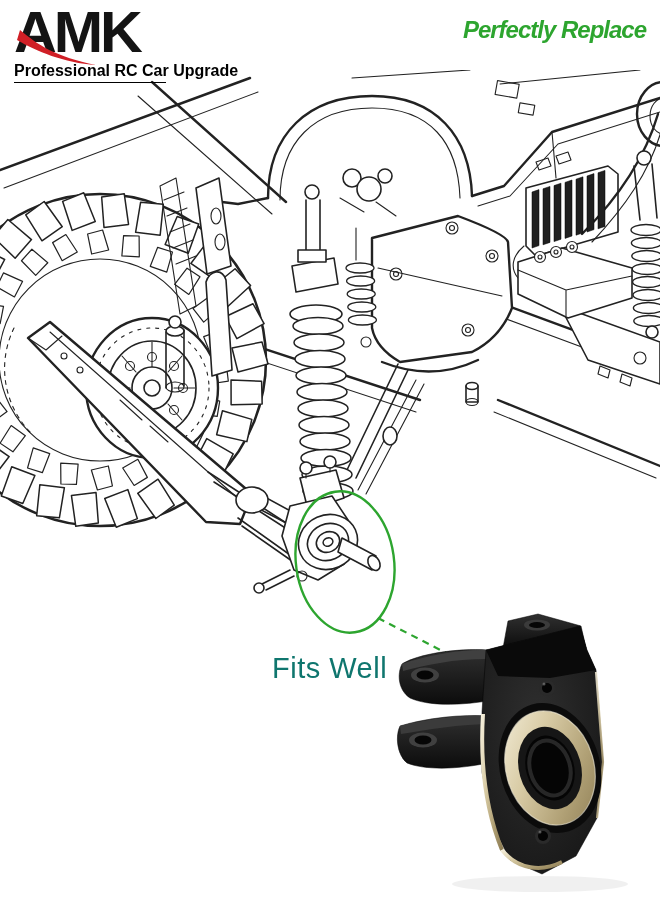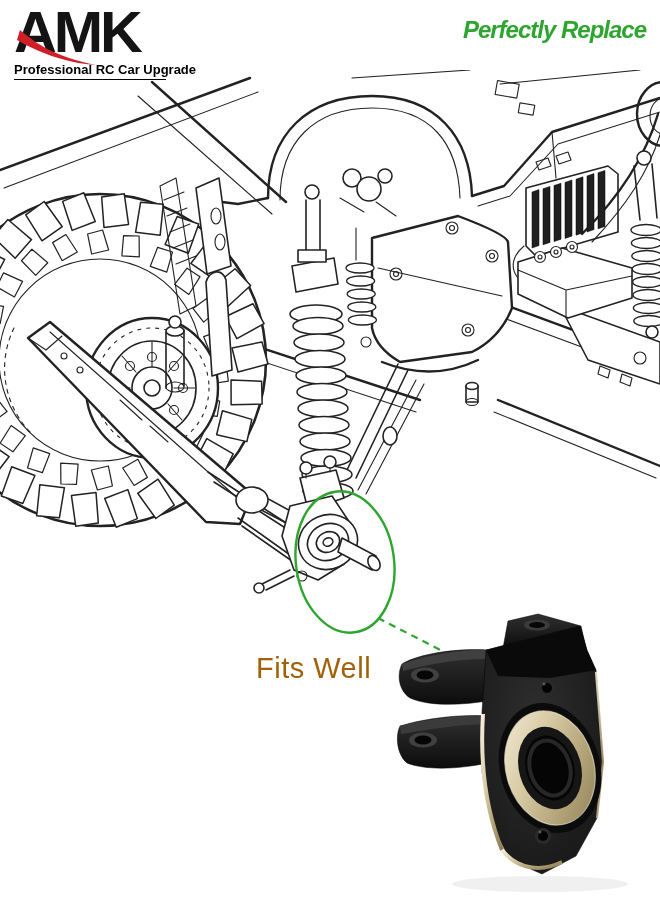--- a/index.html
+++ b/index.html
@@ -10,30 +10,30 @@
   }
   html,body{margin:0;padding:0;background:#fff;}
   .stage{position:relative;width:660px;height:900px;background:#fff;overflow:hidden;
          font-family:"Liberation Sans",sans-serif;}
 
   
   .logo{position:absolute;left:14px;top:4px;width:190px;z-index:5;}
   .logo-text{font-size:57px;line-height:1.0;font-weight:700;letter-spacing:-3px;
              color:#141414;transform:scaleX(1.04);transform-origin:left;}
   .logo-swoosh{position:absolute;left:2px;top:24px;z-index:6;}
-  .logo-tagline{margin-top:1px;font-size:13px;font-weight:700;color:#000;
+  .logo-tagline{margin-top:1px;font-size:16px;font-weight:700;color:#000;
                 white-space:nowrap;letter-spacing:0px;}
   .logo-underline{width:152px;border-top:1.6px solid #000;margin-top:2px;}
 
   .headline{position:absolute;right:14px;top:16px;z-index:5;
             font-size:24px;font-weight:700;font-style:italic;letter-spacing:-1px;
             color:var(--accent-green);white-space:nowrap;}
 
-  .fits-well{position:absolute;left:256px;top:652px;z-index:5;
-             font-size:29px;color:#a16207;letter-spacing:.5px;white-space:nowrap;}
+  .fits-well{position:absolute;left:272px;top:652px;z-index:5;
+             font-size:29px;color:#0f766e;letter-spacing:.5px;white-space:nowrap;}
 
   
   .illustration{position:absolute;left:0;top:70px;width:660px;height:600px;z-index:2;}
   .product-photo{position:absolute;left:390px;top:612px;width:270px;height:288px;z-index:3;}
 
   .s  {fill:none;stroke:var(--ink);stroke-width:1.6;stroke-linecap:round;stroke-linejoin:round;}
   .sw {fill:#fff;stroke:var(--ink);stroke-width:1.6;stroke-linejoin:round;}
   .s2 {stroke-width:2.4;}
   .s1 {stroke-width:1.1;}
   .acc{stroke:var(--accent-green);fill:none;}

